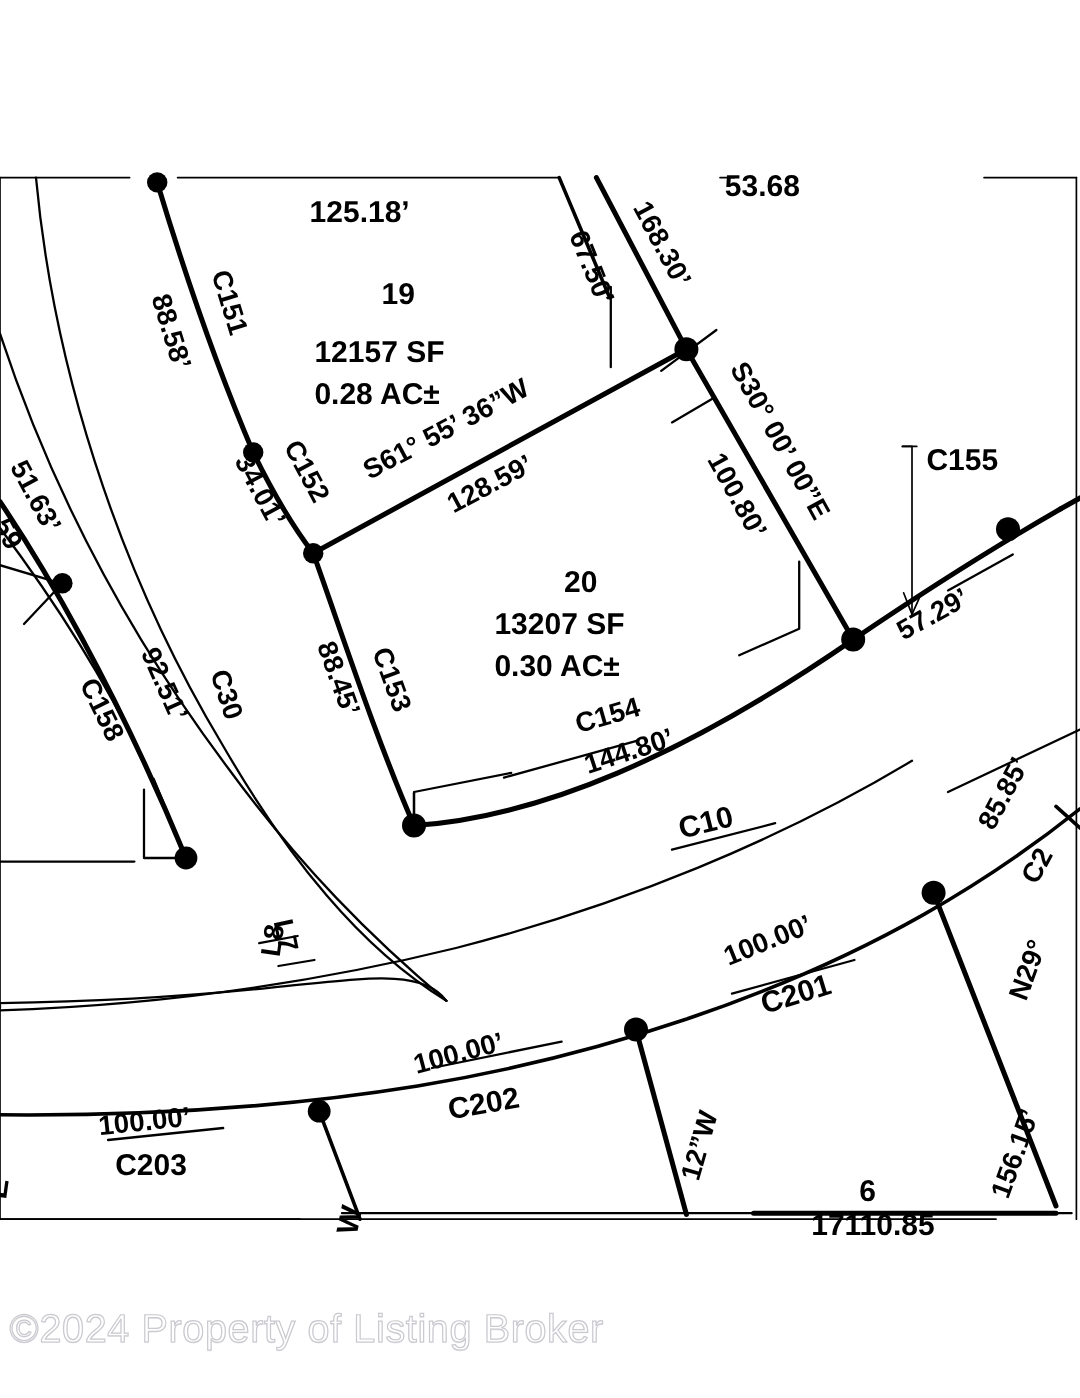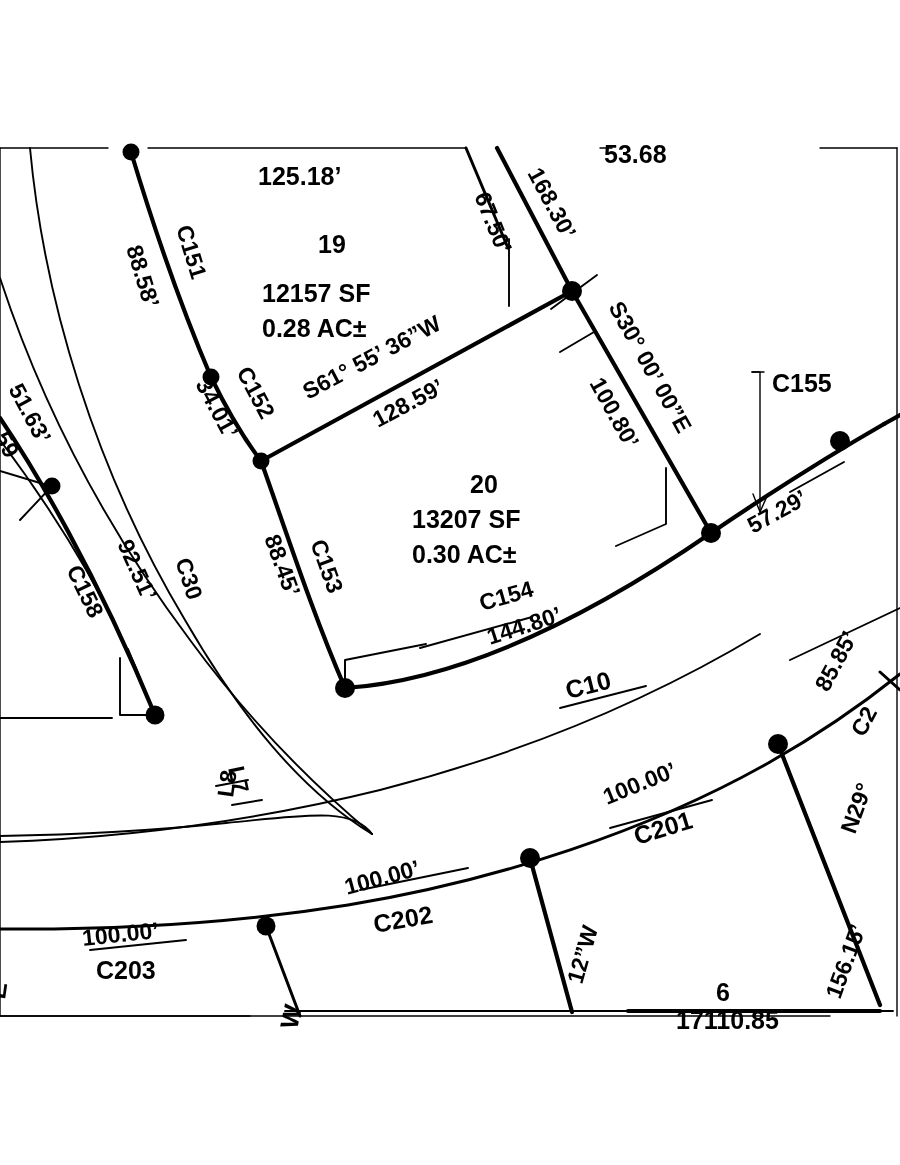--- a/index.html
+++ b/index.html
@@ -276,14 +276,15 @@
 
       <text class="txt t-big" x="5" y="1000" transform="rotate(-82 5 1000)">E</text>
 
       <text class="txt t-big" x="297" y="1030" transform="rotate(-78 297 1030)">W</text>
 
       <text class="txt t-mid" x="233" y="798" transform="rotate(-82 233 798)">L8</text>
 
     </g>
   </svg>
 
+  <div class="watermark">©2024 Property of Listing Broker</div>
 
 </div>
 
 </body></html>

